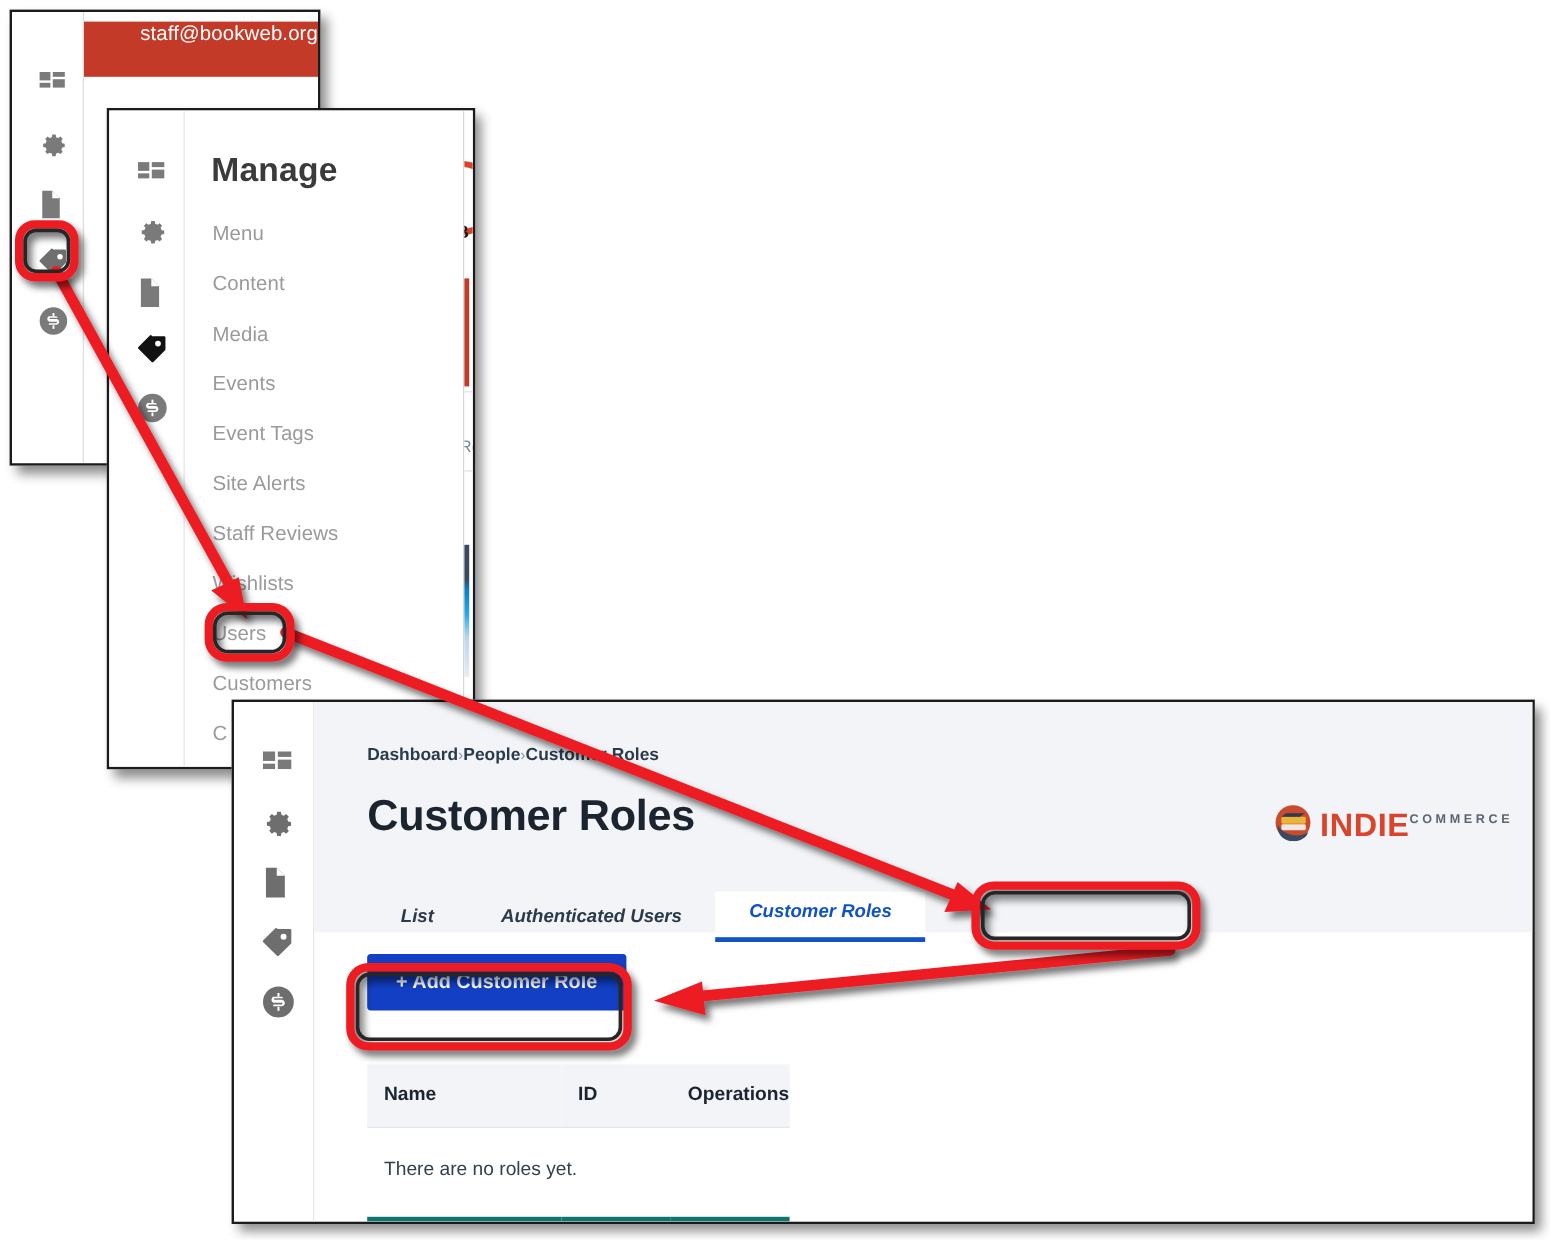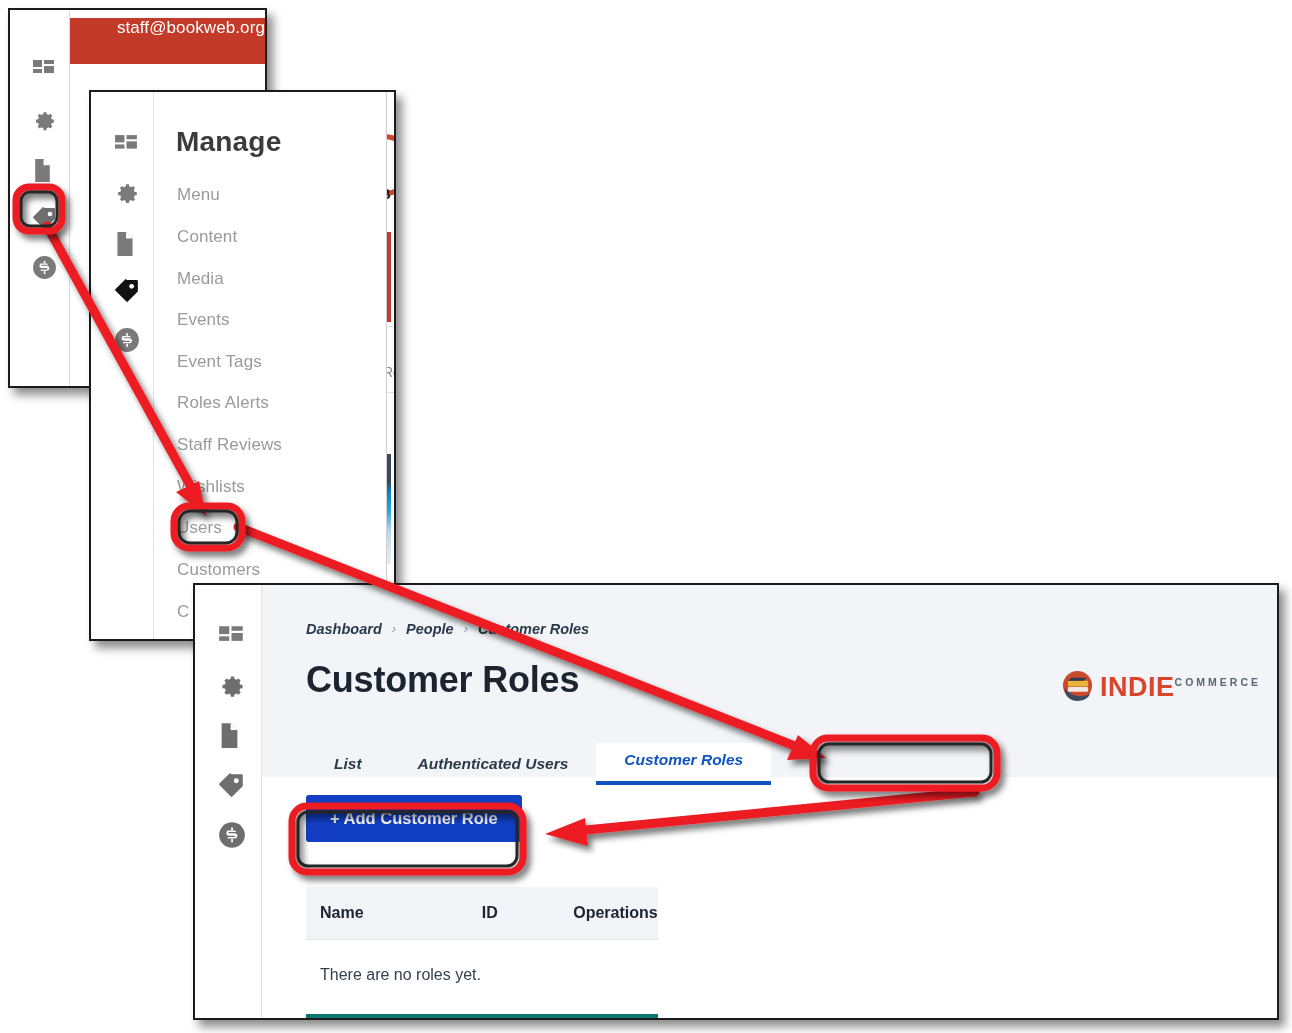--- a/index.html
+++ b/index.html
@@ -83,21 +83,21 @@
     position:absolute;left:0;top:0;width:66px;height:100%;
     background:#fff;border-right:1px solid #e2e2e2;
   }
   #win3 .rail .icn{position:absolute;left:23px;}
   #win3 .content{position:absolute;left:67px;top:0;right:0;bottom:0;background:#fff;}
   #win3 .topband{
     position:absolute;left:0;top:0;right:0;height:192px;background:#f2f4f7;
   }
   #win3 .breadcrumb{
     position:absolute;left:44px;top:36px;font-size:14.5px;font-weight:700;color:#2b3a4a;
-    display:flex;align-items:flex-start;gap:10px;font-style:italic;
+    display:flex;align-items:flex-start;
   }
   #win3 .breadcrumb .sep{color:#8a97a6;font-weight:400;font-size:13px;}
   #win3 .breadcrumb a{color:#2b3a4a;text-decoration:none;}
   #win3 .hdr-right{
     position:absolute;right:14px;top:30px;display:flex;align-items:center;gap:22px;
     font-size:15px;font-weight:700;color:#2b3a4a;
   }
   #win3 .hdr-right .itm{display:flex;align-items:center;gap:8px;}
   #win3 h1{
     margin:0;position:absolute;left:44px;top:74px;
@@ -226,21 +226,21 @@
       </span>
     </div>
 
     <div class="panel">
       <h2>Manage</h2>
       <div class="mi" style="top:93px">Menu</div>
       <div class="mi" style="top:135px">Content</div>
       <div class="mi" style="top:177px">Media</div>
       <div class="mi" style="top:218px">Events</div>
       <div class="mi" style="top:260px">Event Tags</div>
-      <div class="mi" style="top:301px">Roles Alerts</div>
+      <div class="mi" style="top:301px">Site Alerts</div>
       <div class="mi" style="top:343px">Staff Reviews</div>
       <div class="mi" style="top:385px">Wishlists</div>
       <div class="mi" style="top:426px">Users</div>
       <div class="mi" style="top:468px">Customers</div>
       <div class="mi" style="top:510px">C</div>
     </div>
 
     <div class="peek">
       <div class="pk-circle"></div>
       <div class="pk-b">B</div>

